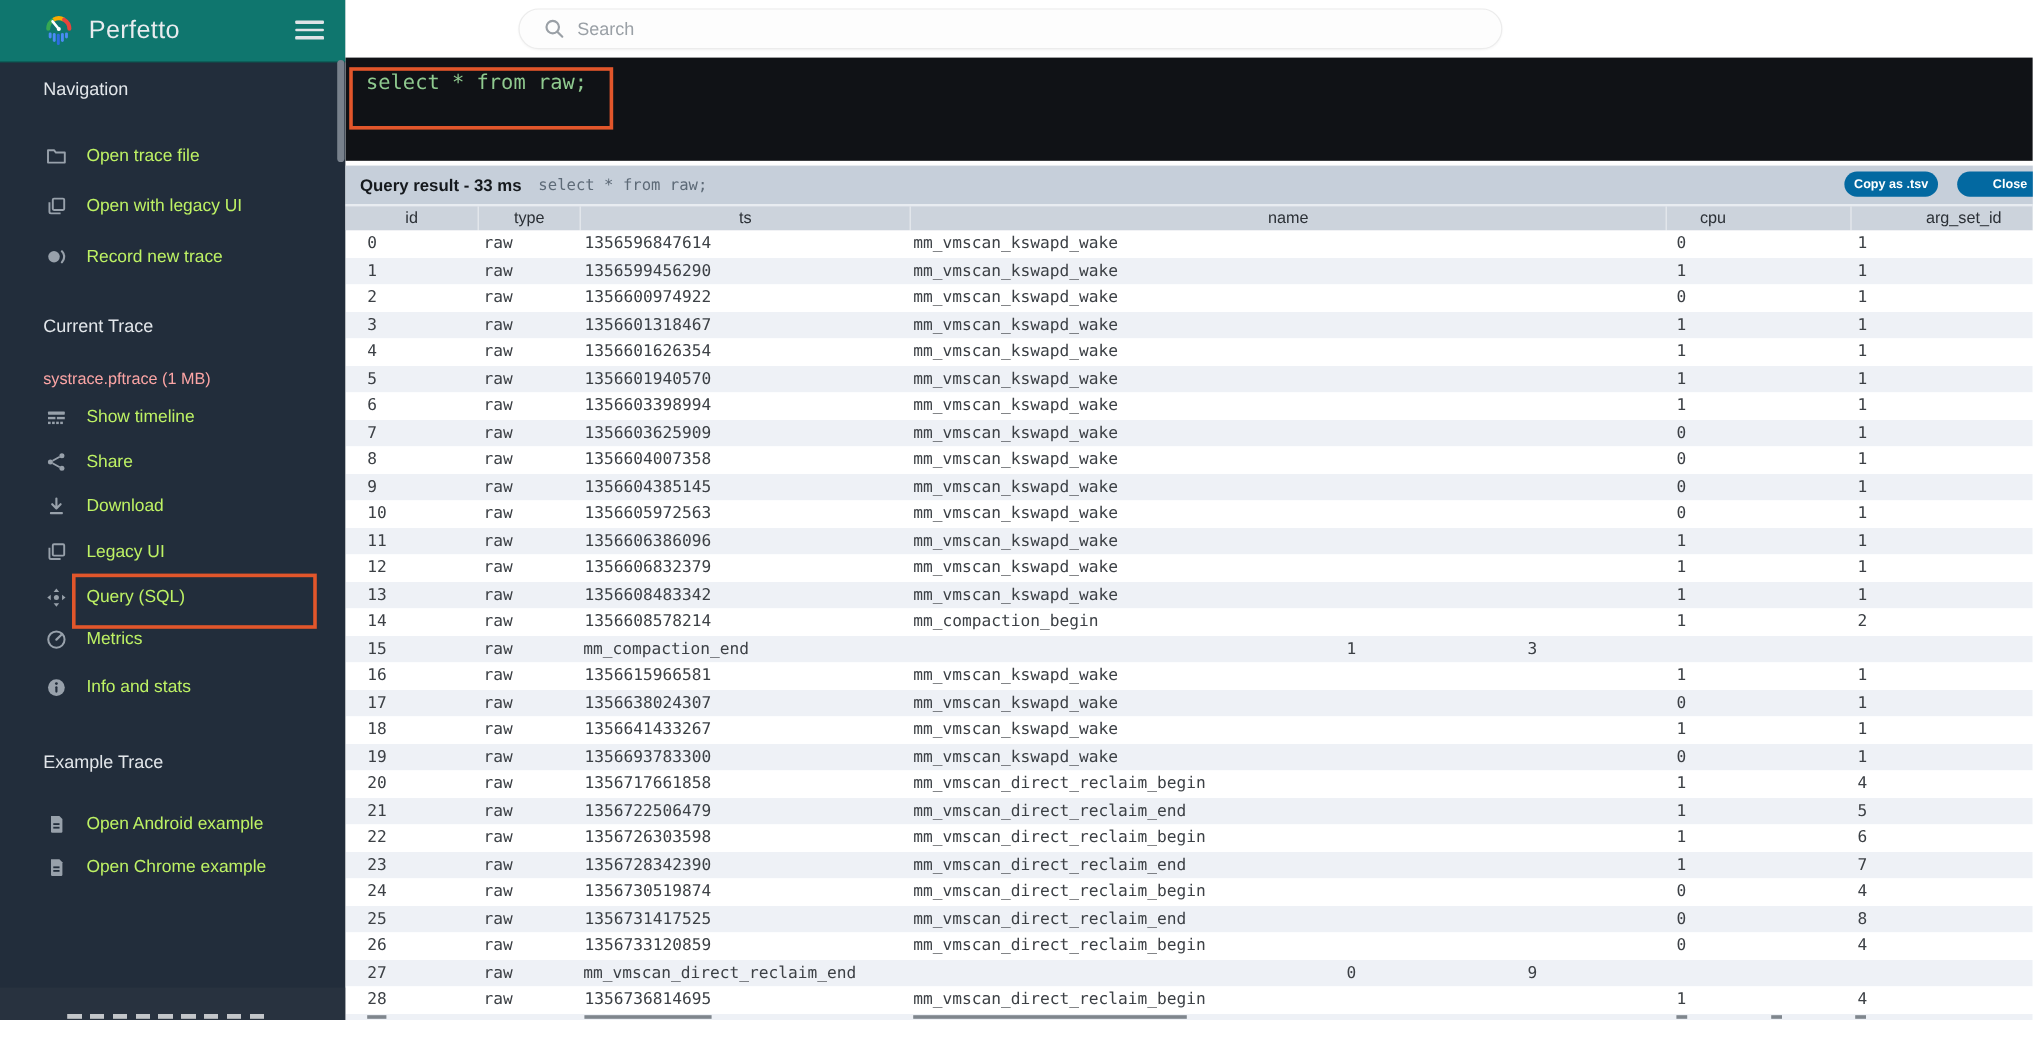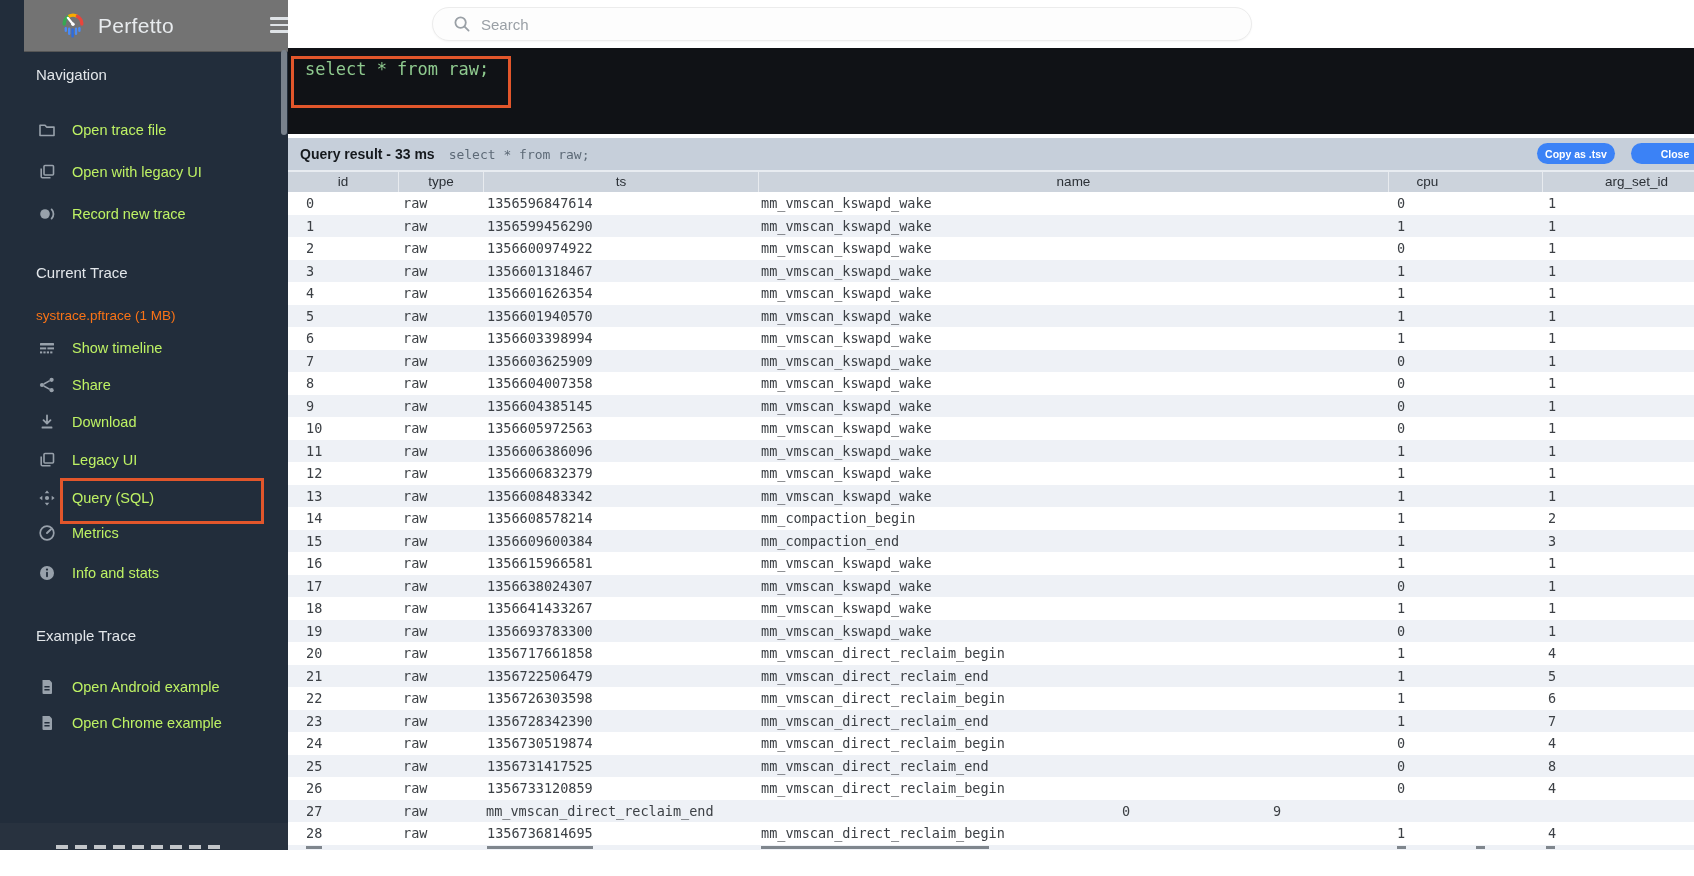--- a/index.html
+++ b/index.html
@@ -3,29 +3,29 @@
 <meta charset="utf-8">
 <style>
   html,body{margin:0;padding:0;}
   body{
     width:1694px;height:876px;overflow:hidden;position:relative;
     background:#ffffff;font-family:"Liberation Sans",sans-serif;
     -webkit-font-smoothing:antialiased;
   }
   
   .sidebar{position:absolute;left:0;top:0;width:288px;height:850px;background:#222d3b;}
-  .sb-header{position:absolute;left:0;top:0;width:288px;height:51px;background:#737373;
-    border-bottom:1px solid rgba(0,0,0,.25);display:flex;align-items:center;margin-left:24px;}
+  .sb-header{position:absolute;left:0;top:0;width:288px;height:51px;background:#0f766e;
+    border-bottom:1px solid rgba(0,0,0,.25);display:flex;align-items:center;}
   .brand{display:flex;align-items:center;gap:10px;margin-left:34px;cursor:pointer;}
   .brand-title{color:#e8ebee;font-size:21px;letter-spacing:.3px;font-weight:400;}
   .hamburger{position:absolute;right:18px;top:14px;width:24px;height:22px;display:flex;
     flex-direction:column;justify-content:space-between;padding:3px 0;box-sizing:border-box;cursor:pointer;}
   .hamburger span{display:block;height:2.6px;background:#dfe3e7;border-radius:1px;}
   .sb-heading{position:absolute;left:36px;color:#e2e6ea;font-size:15px;}
-  .sb-trace-name{position:absolute;left:36px;color:#f97316;font-size:13.5px;}
+  .sb-trace-name{position:absolute;left:36px;color:#fca5a5;font-size:13.5px;}
   .sb-item{position:absolute;left:0;width:288px;height:24px;display:flex;align-items:center;
     color:#bef264;cursor:pointer;}
   .sb-item .sb-ic{position:absolute;left:38px;width:18px;height:18px;color:#98a1ab;}
   .sb-item .sb-ic svg{display:block;}
   .sb-item .sb-label{position:absolute;left:72px;font-size:14.5px;white-space:nowrap;}
   .sb-footer{position:absolute;left:0;top:823px;width:288px;height:27px;background:#28323f;overflow:hidden;}
   .sb-footer .smudge{position:absolute;bottom:1px;left:56px;width:170px;height:4px;
     background:repeating-linear-gradient(90deg,rgba(255,255,255,.72) 0 12px,transparent 12px 19px);}
   .sb-thumb{position:absolute;right:1px;top:50px;width:6px;height:85px;background:#78818c;border-radius:3px;}
   
@@ -38,21 +38,21 @@
   .search-pill input{border:0;outline:0;background:transparent;margin-left:8px;flex:1;
     font-size:15px;color:#4c1d95;font-family:"Liberation Sans",sans-serif;}
   .search-pill input::placeholder{color:#9aa0a6;}
   .editor{position:absolute;left:0;top:48px;width:1406px;height:86px;background:#101216;cursor:text;}
   .editor .code{position:absolute;left:17px;top:11px;font-family:"DejaVu Sans Mono",monospace;
     font-size:17px;color:#8fca8f;white-space:pre;}
   .result-bar{position:absolute;left:0;top:138px;width:1654px;height:32px;background:#c6cfda;
     display:flex;align-items:center;}
   .result-title{margin-left:12px;font-size:14px;font-weight:bold;color:#15191d;white-space:nowrap;}
   .result-echo{margin-left:14px;font-family:"DejaVu Sans Mono",monospace;font-size:13px;color:#5d6a77;white-space:nowrap;}
-  .pill-btn{position:absolute;top:5px;height:21px;border-radius:11px;background:#3b82f6;border:0;
+  .pill-btn{position:absolute;top:5px;height:21px;border-radius:11px;background:#0369a1;border:0;
     color:#ffffff;font-size:10.5px;font-weight:bold;font-family:"Liberation Sans",sans-serif;
     display:flex;align-items:center;justify-content:center;cursor:pointer;white-space:nowrap;}
   .btn-copy{left:1249px;width:78px;}
   .btn-close{left:1343px;width:88px;}
   
   .thead{position:absolute;left:0;top:170px;width:1406px;height:22px;background:#ccd3dc;
     border-top:2px solid #e8ecf1;display:flex;box-sizing:border-box;}
   .th{font-size:13.5px;color:#2b3036;line-height:20px;text-align:center;box-sizing:border-box;
     border-left:1px solid rgba(255,255,255,.55);overflow:hidden;white-space:nowrap;}
   .th:first-child{border-left:0;}
@@ -416,21 +416,20 @@
         <div class="td c1">raw</div>
         <div class="td c2">1356608578214</div>
         <div class="td c3">mm_compaction_begin</div>
         <div class="td c4">1</div>
         <div class="td c5">2</div>
         <div class="td c6">2</div>
       </div>
       <div class="tr">
         <div class="td c0">15</div>
         <div class="td c1">raw</div>
-        <div class="td c2">1356609600384</div>
         <div class="td c3">mm_compaction_end</div>
         <div class="td c4">1</div>
         <div class="td c5">2</div>
         <div class="td c6">3</div>
       </div>
       <div class="tr">
         <div class="td c0">16</div>
         <div class="td c1">raw</div>
         <div class="td c2">1356615966581</div>
         <div class="td c3">mm_vmscan_kswapd_wake</div>

